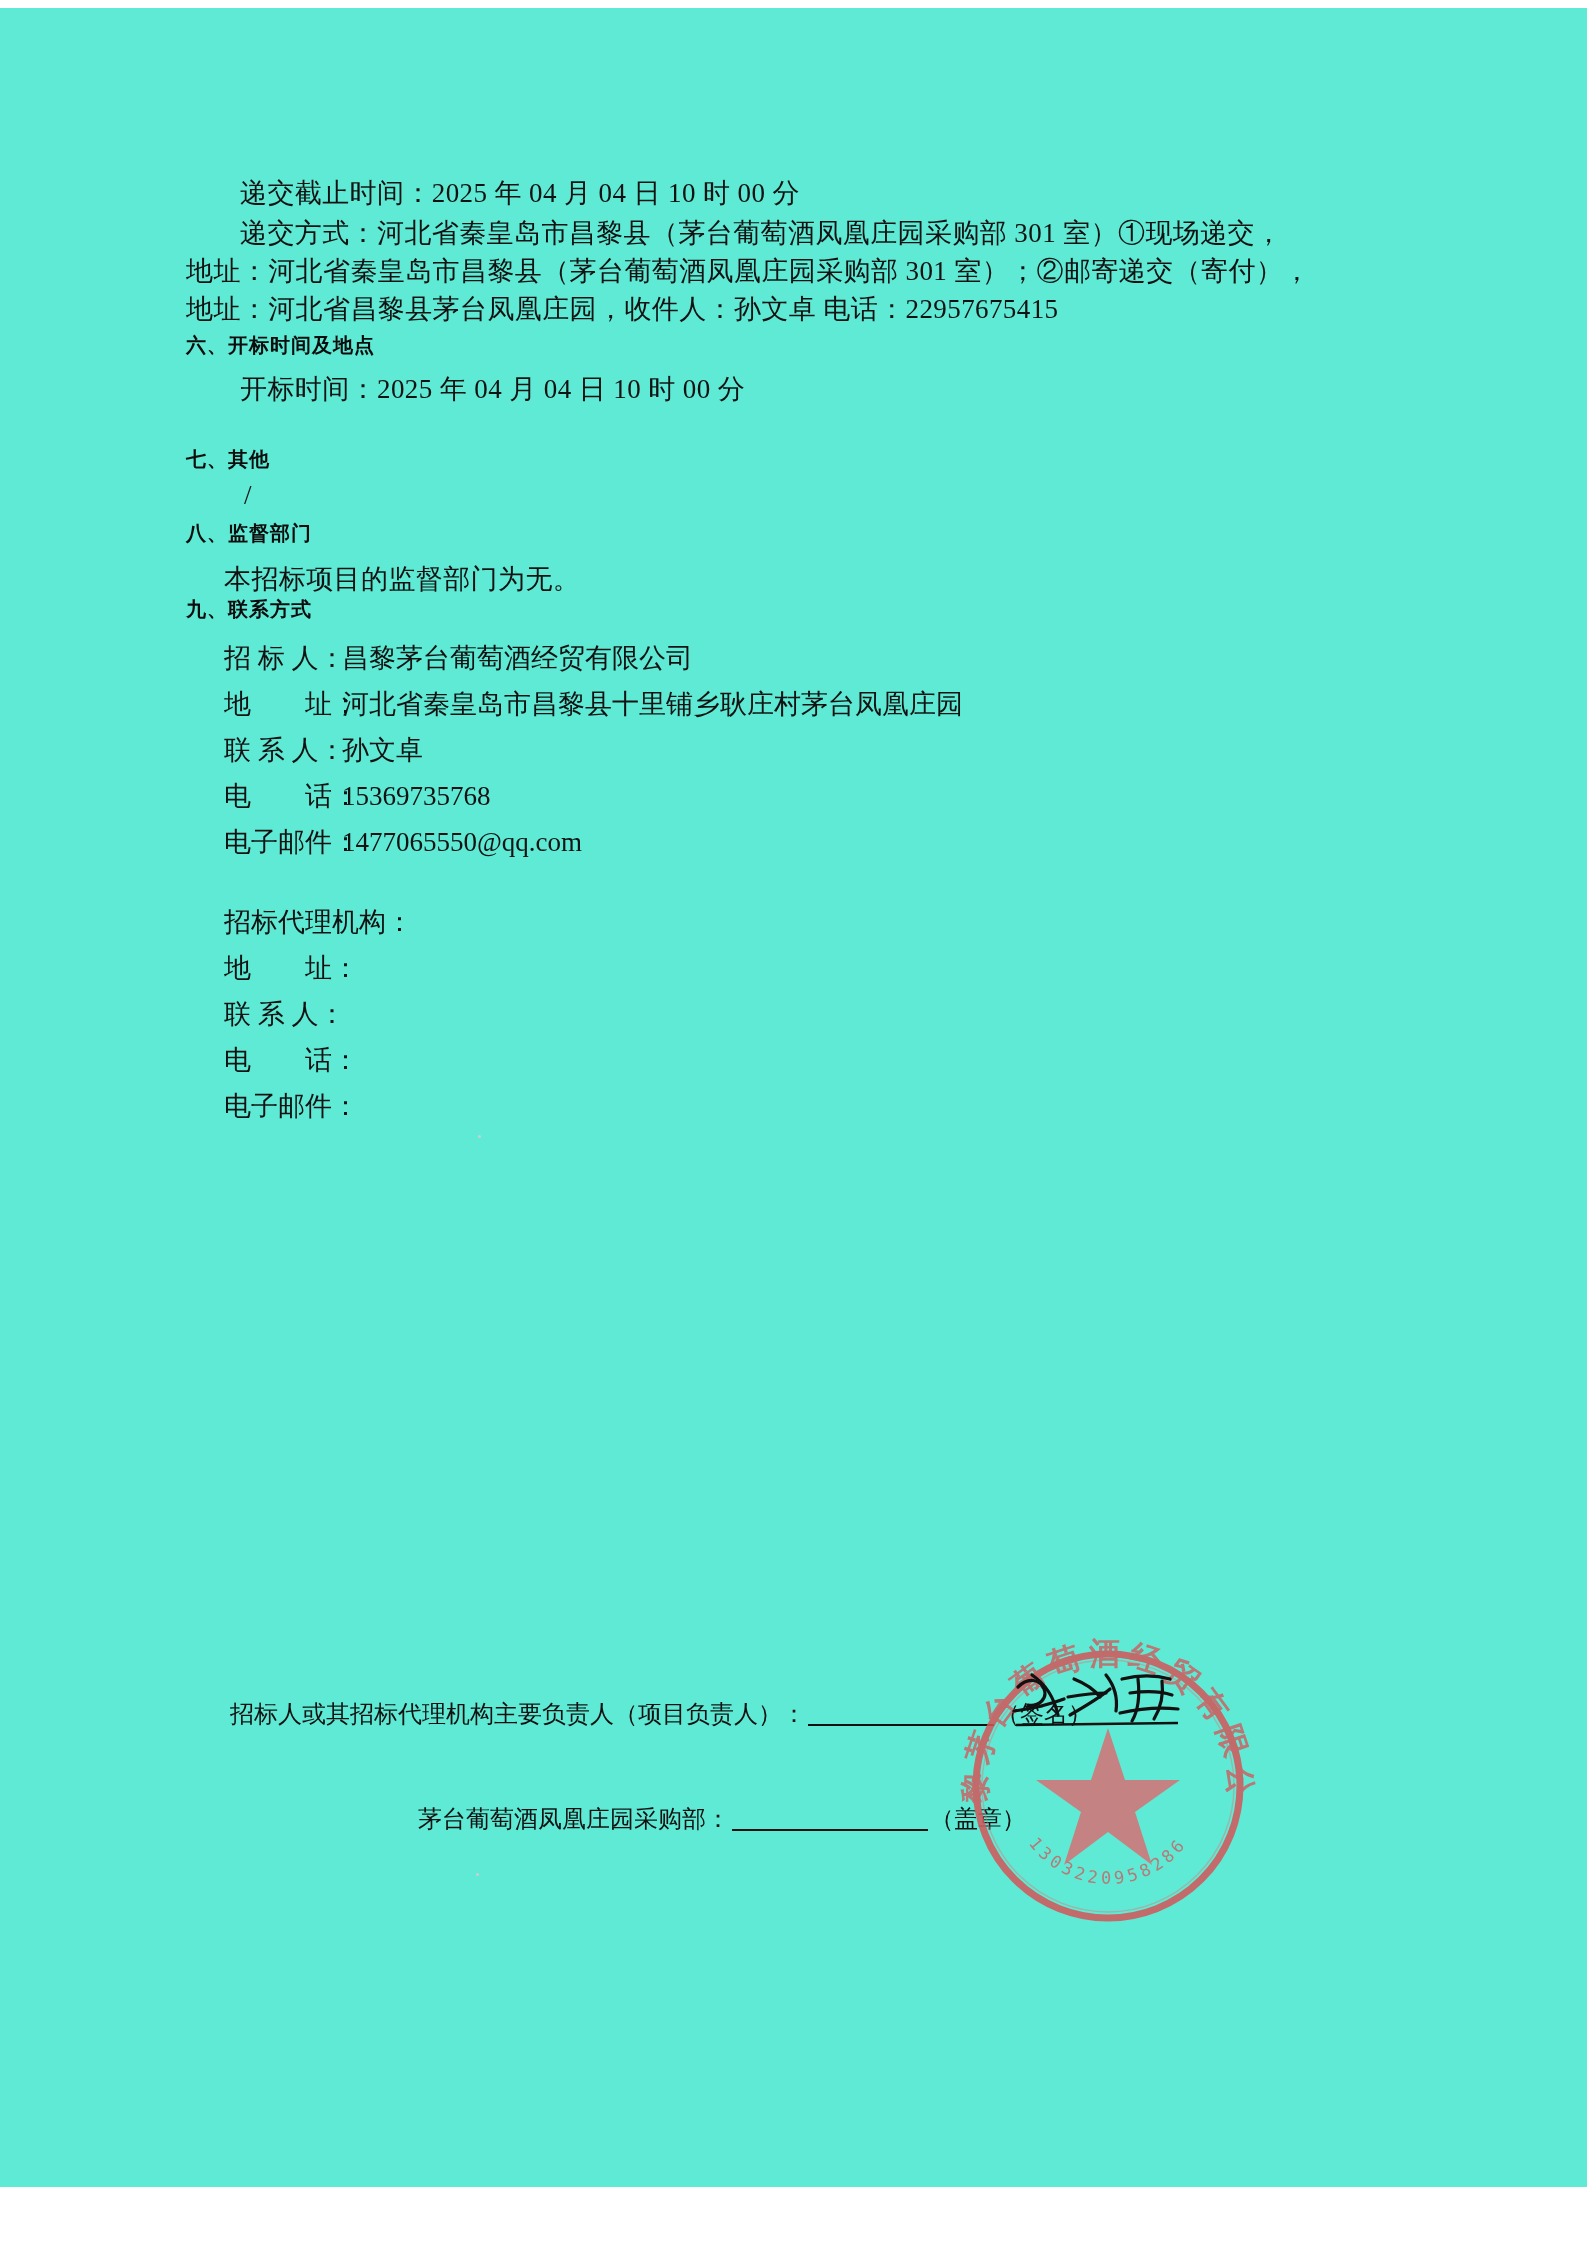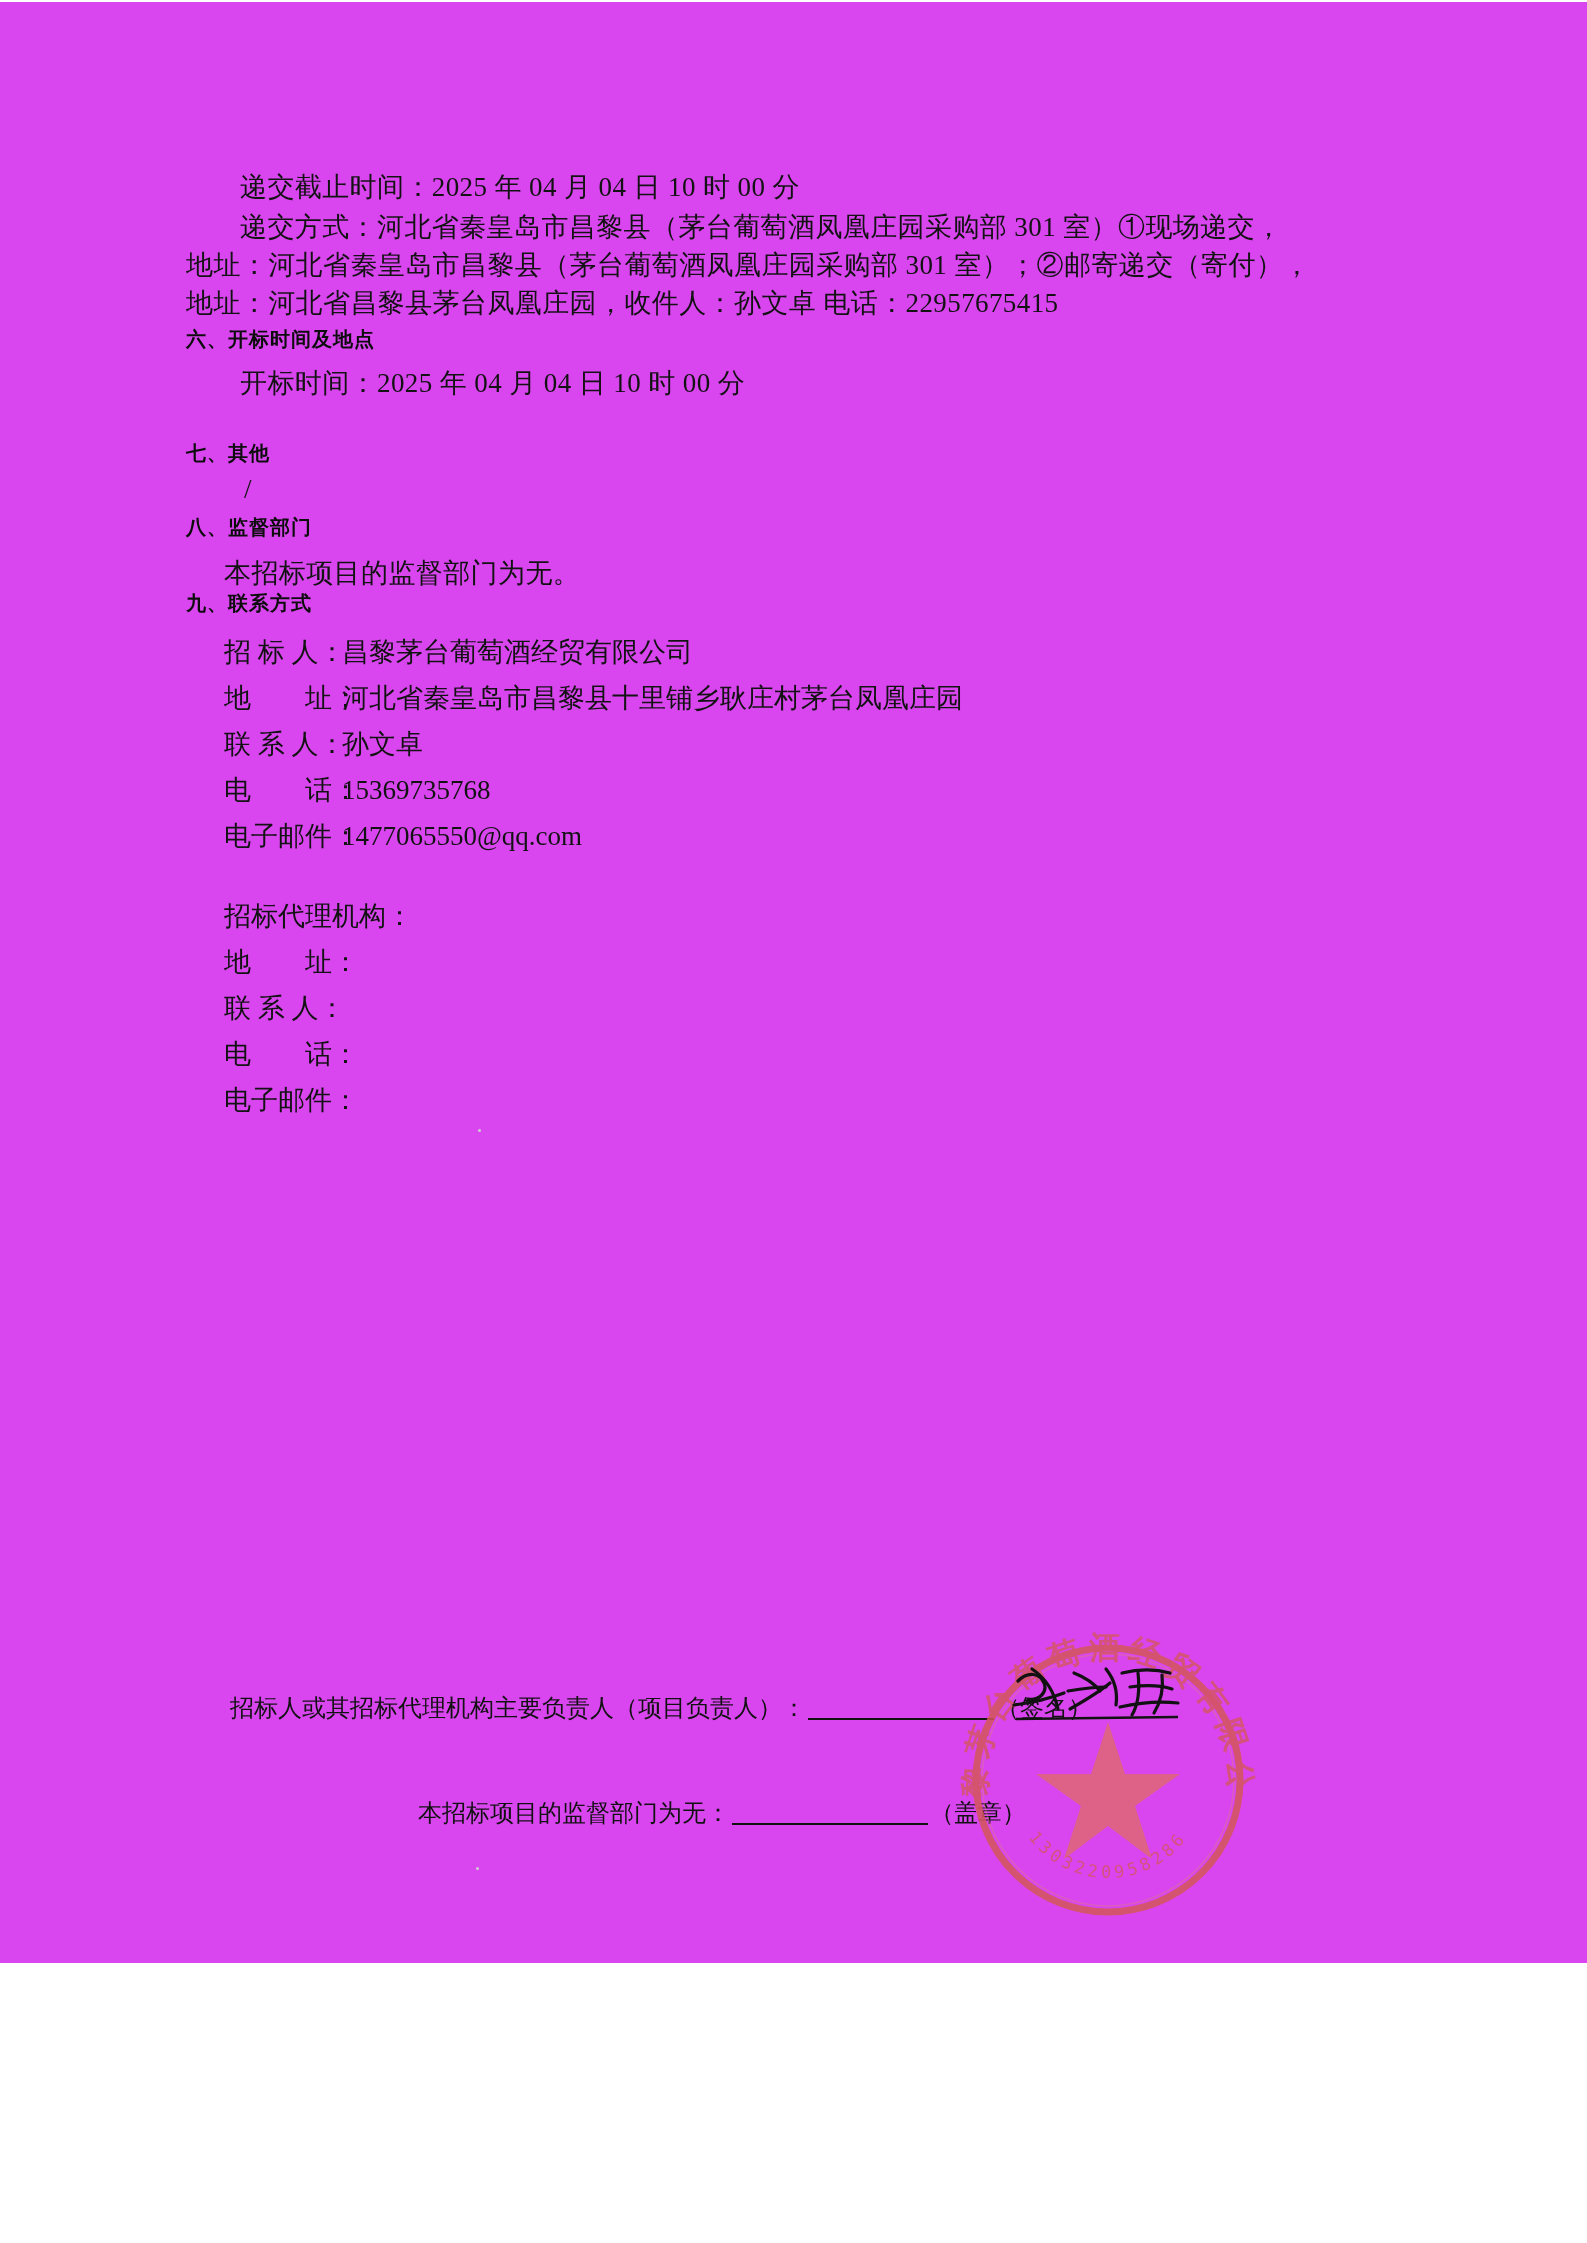--- a/index.html
+++ b/index.html
@@ -8,23 +8,23 @@
     padding: 0;
     background: #ffffff;
   }
   body {
     font-family: "Liberation Serif", "DejaVu Serif", serif;
     color: #141414;
   }
   .page {
     position: relative;
     width: 1587px;
-    height: 1961px;
-    margin: 2px auto;
-    background: #d946ef;
+    height: 2179px;
+    margin: 8px auto;
+    background: #5eead4;
     overflow: hidden;
   }
   .sheet {
     position: absolute;
     left: 186px;
     top: 0;
     width: 1230px;
     height: 2243px;
   }
 
@@ -182,21 +182,21 @@
 
     <div class="kvrow" style="left:38px; top:1080px;">
       <span class="k">电子邮件：</span><span></span>
     </div>
 
     <div class="sigline" style="left:44px; top:1690px;">
       <span>招标人或其招标代理机构主要负责人（项目负责人）：</span><span class="blank-rule"></span><span>（签名）</span>
     </div>
 
     <div class="sigline" style="left:232px; top:1795px;">
-      <span>本招标项目的监督部门为无：</span><span class="blank-rule short"></span><span>（盖章）</span>
+      <span>茅台葡萄酒凤凰庄园采购部：</span><span class="blank-rule short"></span><span>（盖章）</span>
     </div>
 
     <div class="faint-dot" style="left:290px; top:1865px;"></div>
     <div class="faint-dot" style="left:292px; top:1127px;"></div>
   </div>
 
   <div class="seal">
     <svg viewBox="0 0 300 300" width="300" height="300" xmlns="http://www.w3.org/2000/svg">
       <defs>
         <path id="rimPath" d="M 28,150 A 122,122 0 1 1 272,150"></path>

